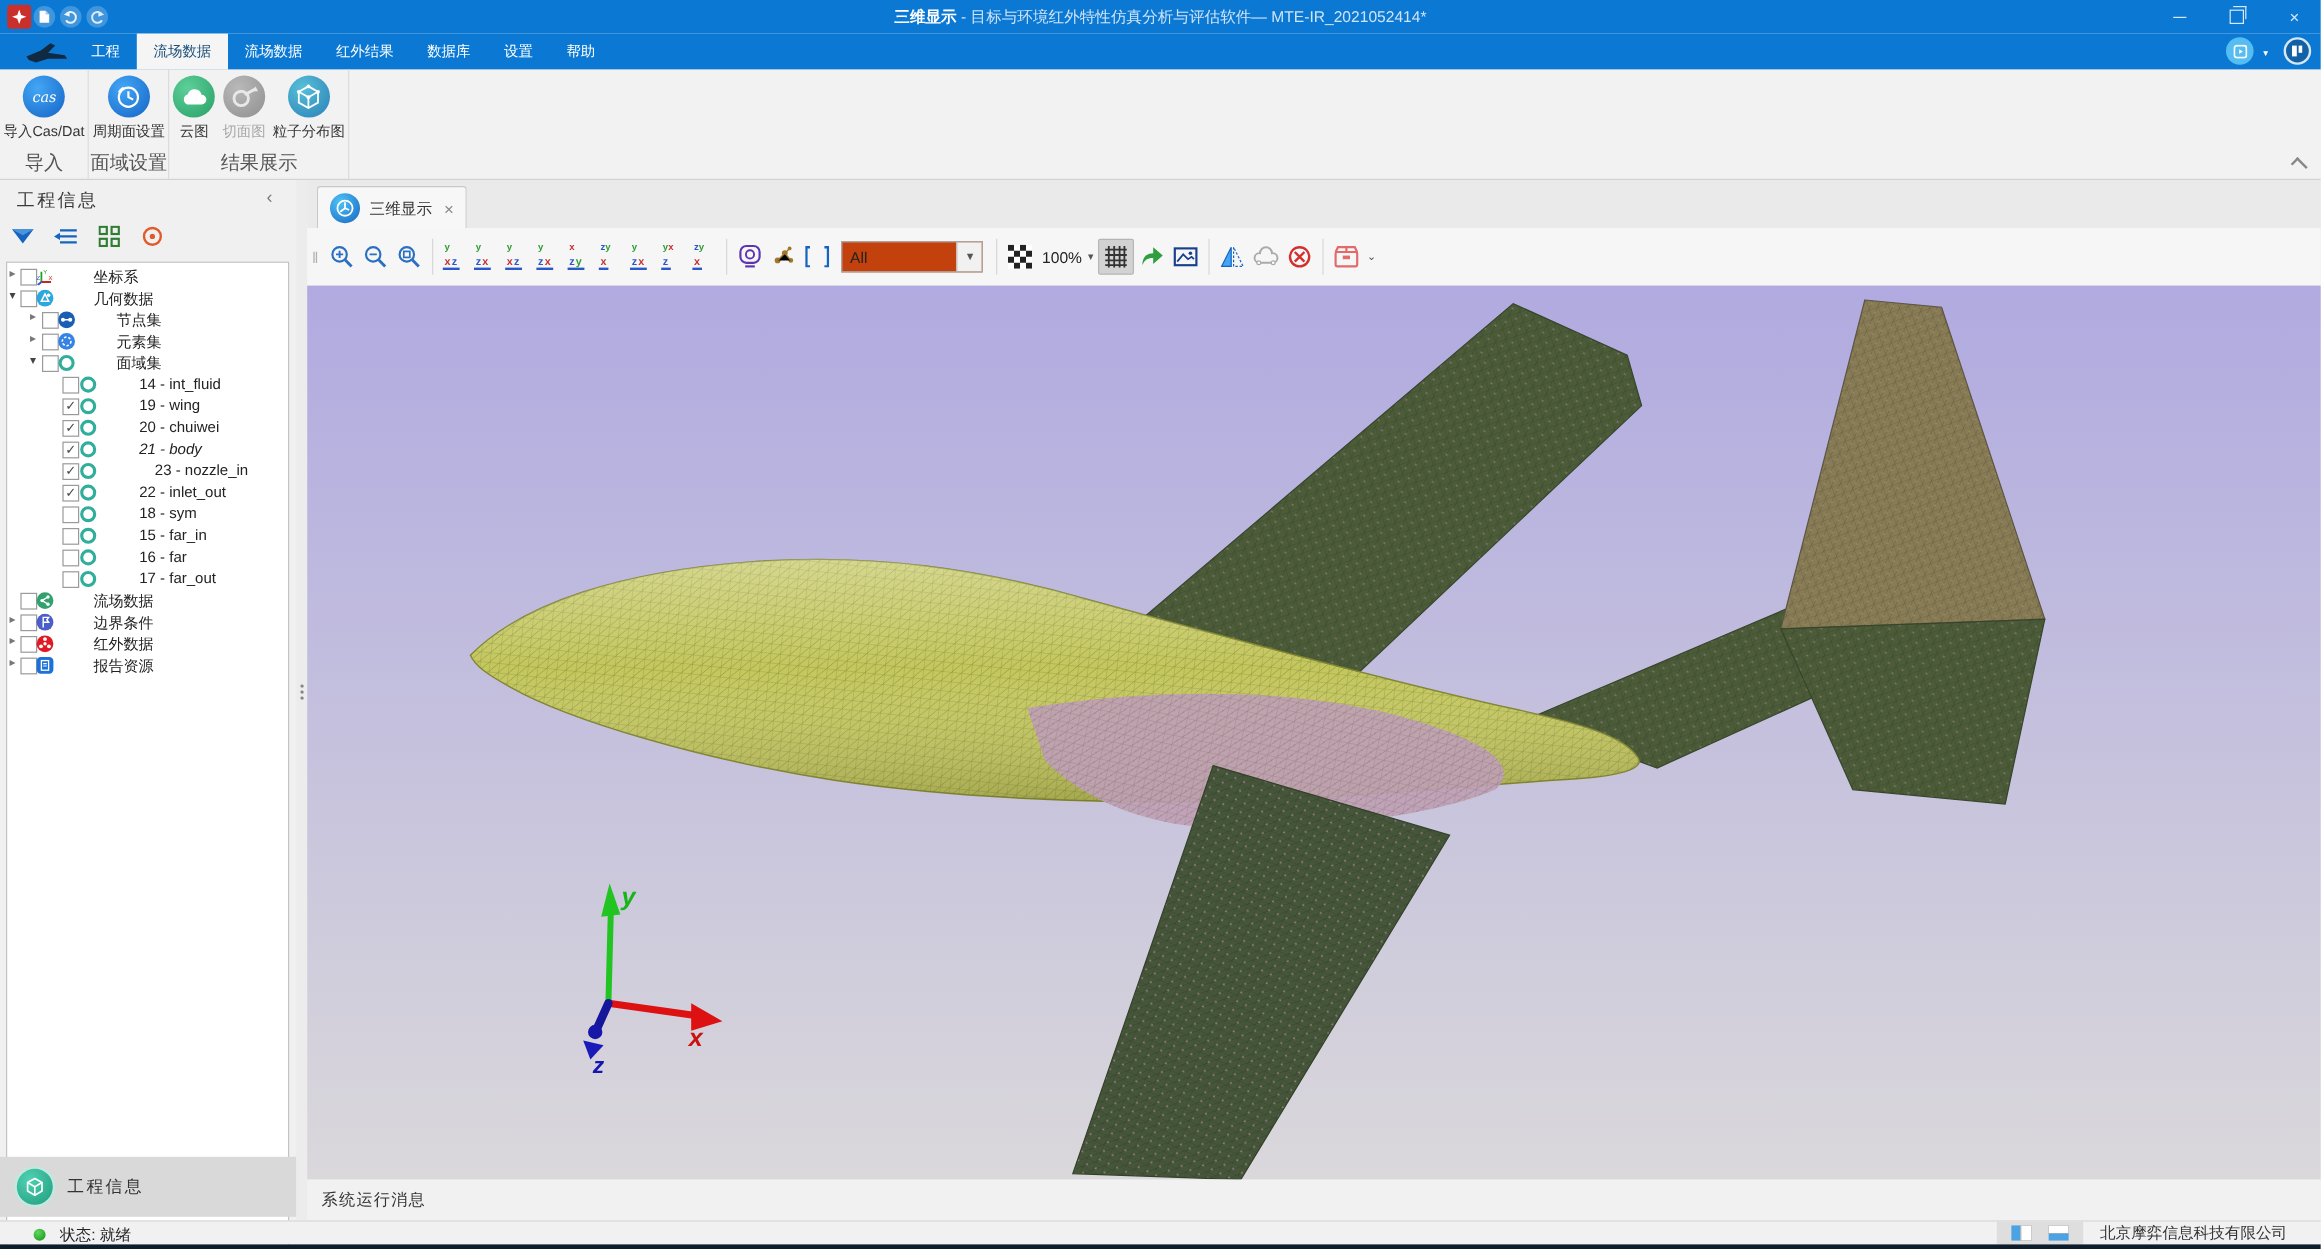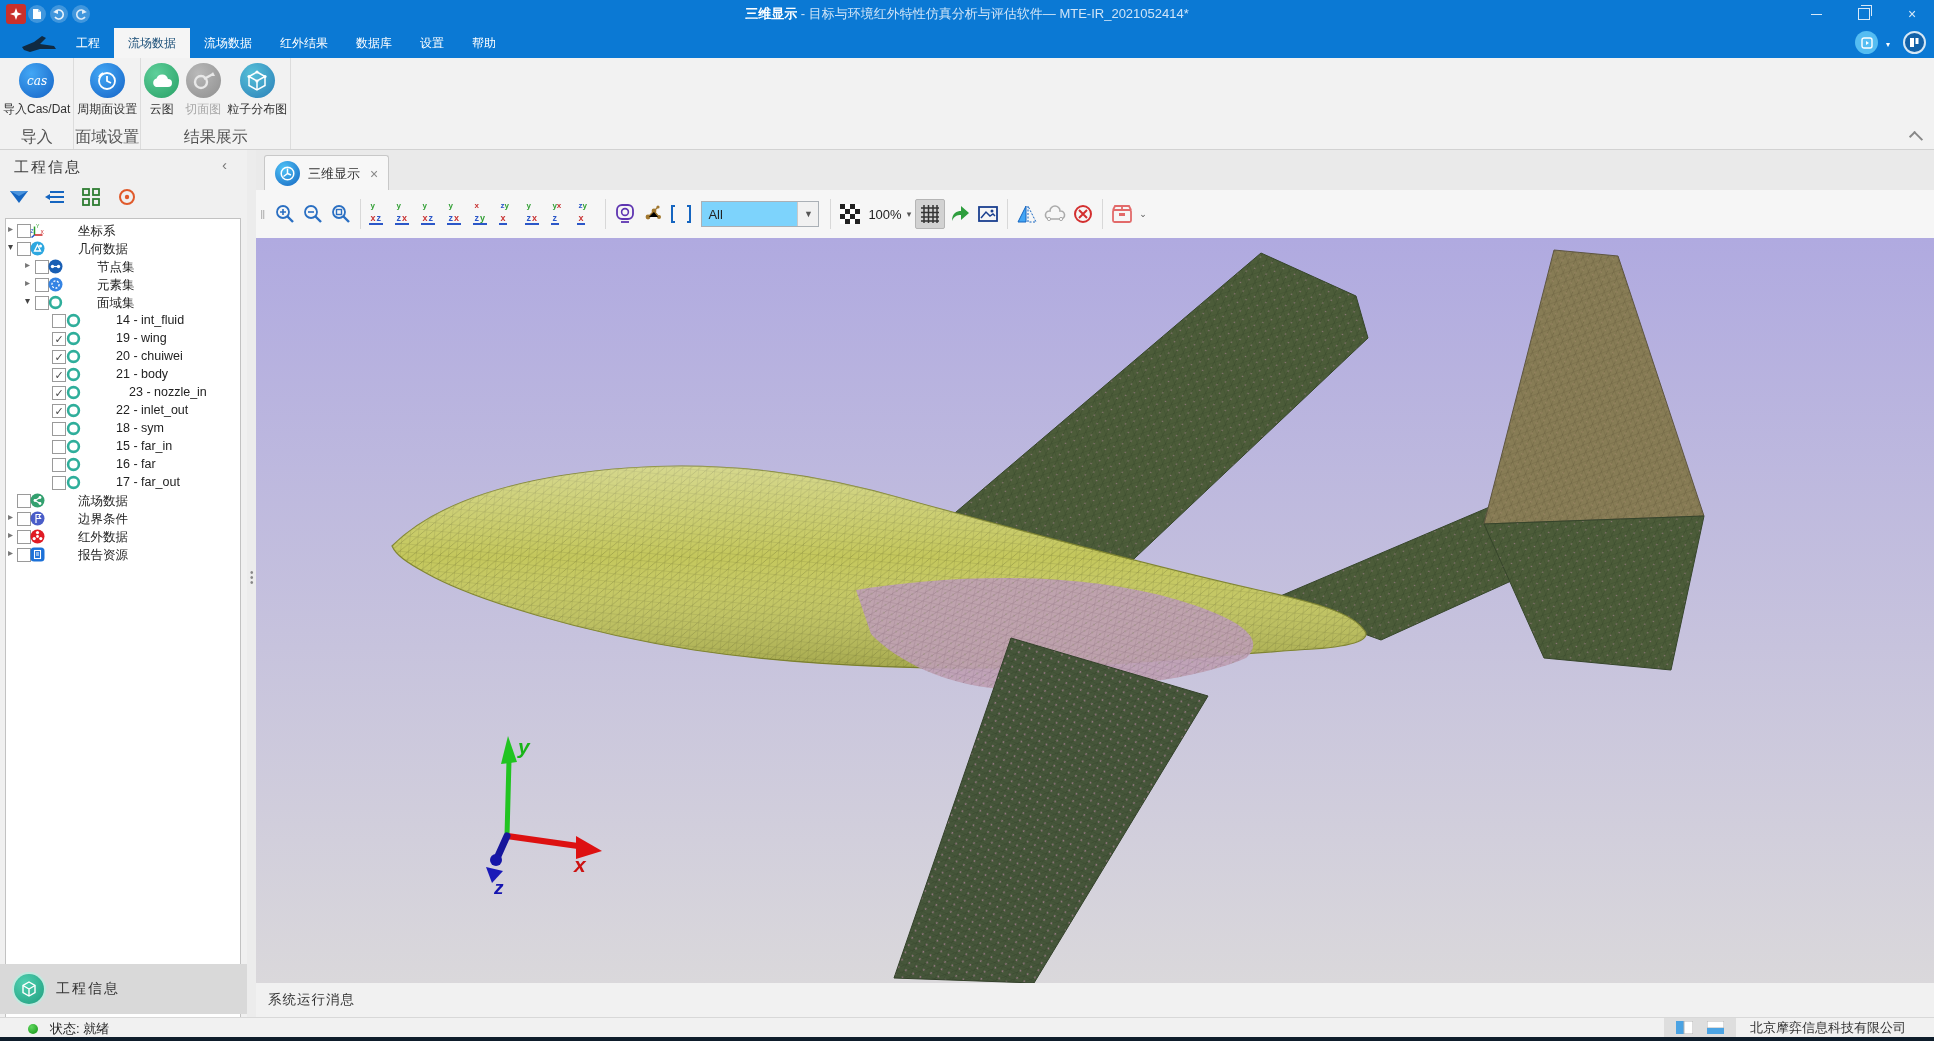--- a/index.html
+++ b/index.html
@@ -68,21 +68,21 @@
             display:flex;align-items:center;justify-content:center;}
   #view-tab .tab-label{margin:0 10px 0 8px;font-size:13px;color:#333;}
   #view-tab .tab-close{color:#888;font-size:14px;}
   #vp-toolbar{left:256px;top:190px;width:1678px;height:48px;background:#f6f6f6;display:flex;align-items:center;}
   .tb-sep{width:1px;height:30px;background:#d8d8d8;margin:0 5px;}
   .tb-btn{width:26px;height:30px;display:flex;align-items:center;justify-content:center;margin:0 1px;border-radius:2px;}
   .tb-btn.pressed{background:#d2d2d2;border:1px solid #b5b5b5;box-sizing:border-box;width:30px;}
   .view-btn{width:24px;height:26px;margin:0 1px;position:relative;font-weight:bold;}
   .view-btn .vt{position:absolute;left:3px;top:0px;font-size:8px;}
   .view-btn .vb{position:absolute;left:2px;bottom:2px;font-size:9px;letter-spacing:1px;border-bottom:2px solid #2b57c8;padding:0 1px 0 1px;text-align:center;}
-  #vp-combo{width:118px;height:26px;background:#7dd3fc;border:1px solid #aab0b6;margin:0 6px;display:flex;align-items:center;box-sizing:border-box;}
+  #vp-combo{width:118px;height:26px;background:#c2410c;border:1px solid #aab0b6;margin:0 6px;display:flex;align-items:center;box-sizing:border-box;}
   #vp-combo .val{flex:1;font-size:13px;color:#222;padding-left:6px;}
   #vp-combo .dd{width:20px;height:24px;background:#f1f1f1;border-left:1px solid #c9c9c9;display:flex;align-items:center;justify-content:center;font-size:9px;color:#555;}
   #zoom-label{font-size:13px;color:#222;margin:0 2px 0 4px;}
   .caret{font-size:9px;color:#555;margin:0 3px;}
   
   #viewport{left:256px;top:238px;width:1678px;height:745px;background:linear-gradient(180deg,#b0aae0 0%,#c7c3dd 55%,#dad8db 100%);}
   
   #message-bar{left:256px;top:983px;width:1678px;height:34px;background:#f1f1f1;}
   #message-bar span{position:absolute;left:12px;top:8px;font-size:13.5px;color:#333;letter-spacing:1px;}
   #statusbar{left:0;top:1017px;width:1934px;height:20px;background:#f1f1f1;border-top:1px solid #d8d8d8;box-sizing:border-box;}
@@ -354,21 +354,21 @@
         </span>
         <span class="tr-label" style="left: 110px;">20 - chuiwei</span>
       </div>
       <div class="tree-row">
         <span class="tr-cb" style="left: 46px;">✓</span>
         <span class="tr-icon" style="left: 60px;">
           <svg width="15" height="15" viewBox="0 0 15 15">
             <circle cx="7.5" cy="7.5" r="5.4" fill="none" stroke="#2fae9b" stroke-width="2.6"></circle>
           </svg>
         </span>
-        <span class="tr-label" style="left: 110px;">21 - body</span>
+        <span class="tr-label" style="left: 110px; font-style: italic;">21 - body</span>
       </div>
       <div class="tree-row">
         <span class="tr-cb" style="left: 46px;">✓</span>
         <span class="tr-icon" style="left: 60px;">
           <svg width="15" height="15" viewBox="0 0 15 15">
             <circle cx="7.5" cy="7.5" r="5.4" fill="none" stroke="#2fae9b" stroke-width="2.6"></circle>
           </svg>
         </span>
         <span class="tr-label" style="left: 123px;">23 - nozzle_in</span>
       </div>

